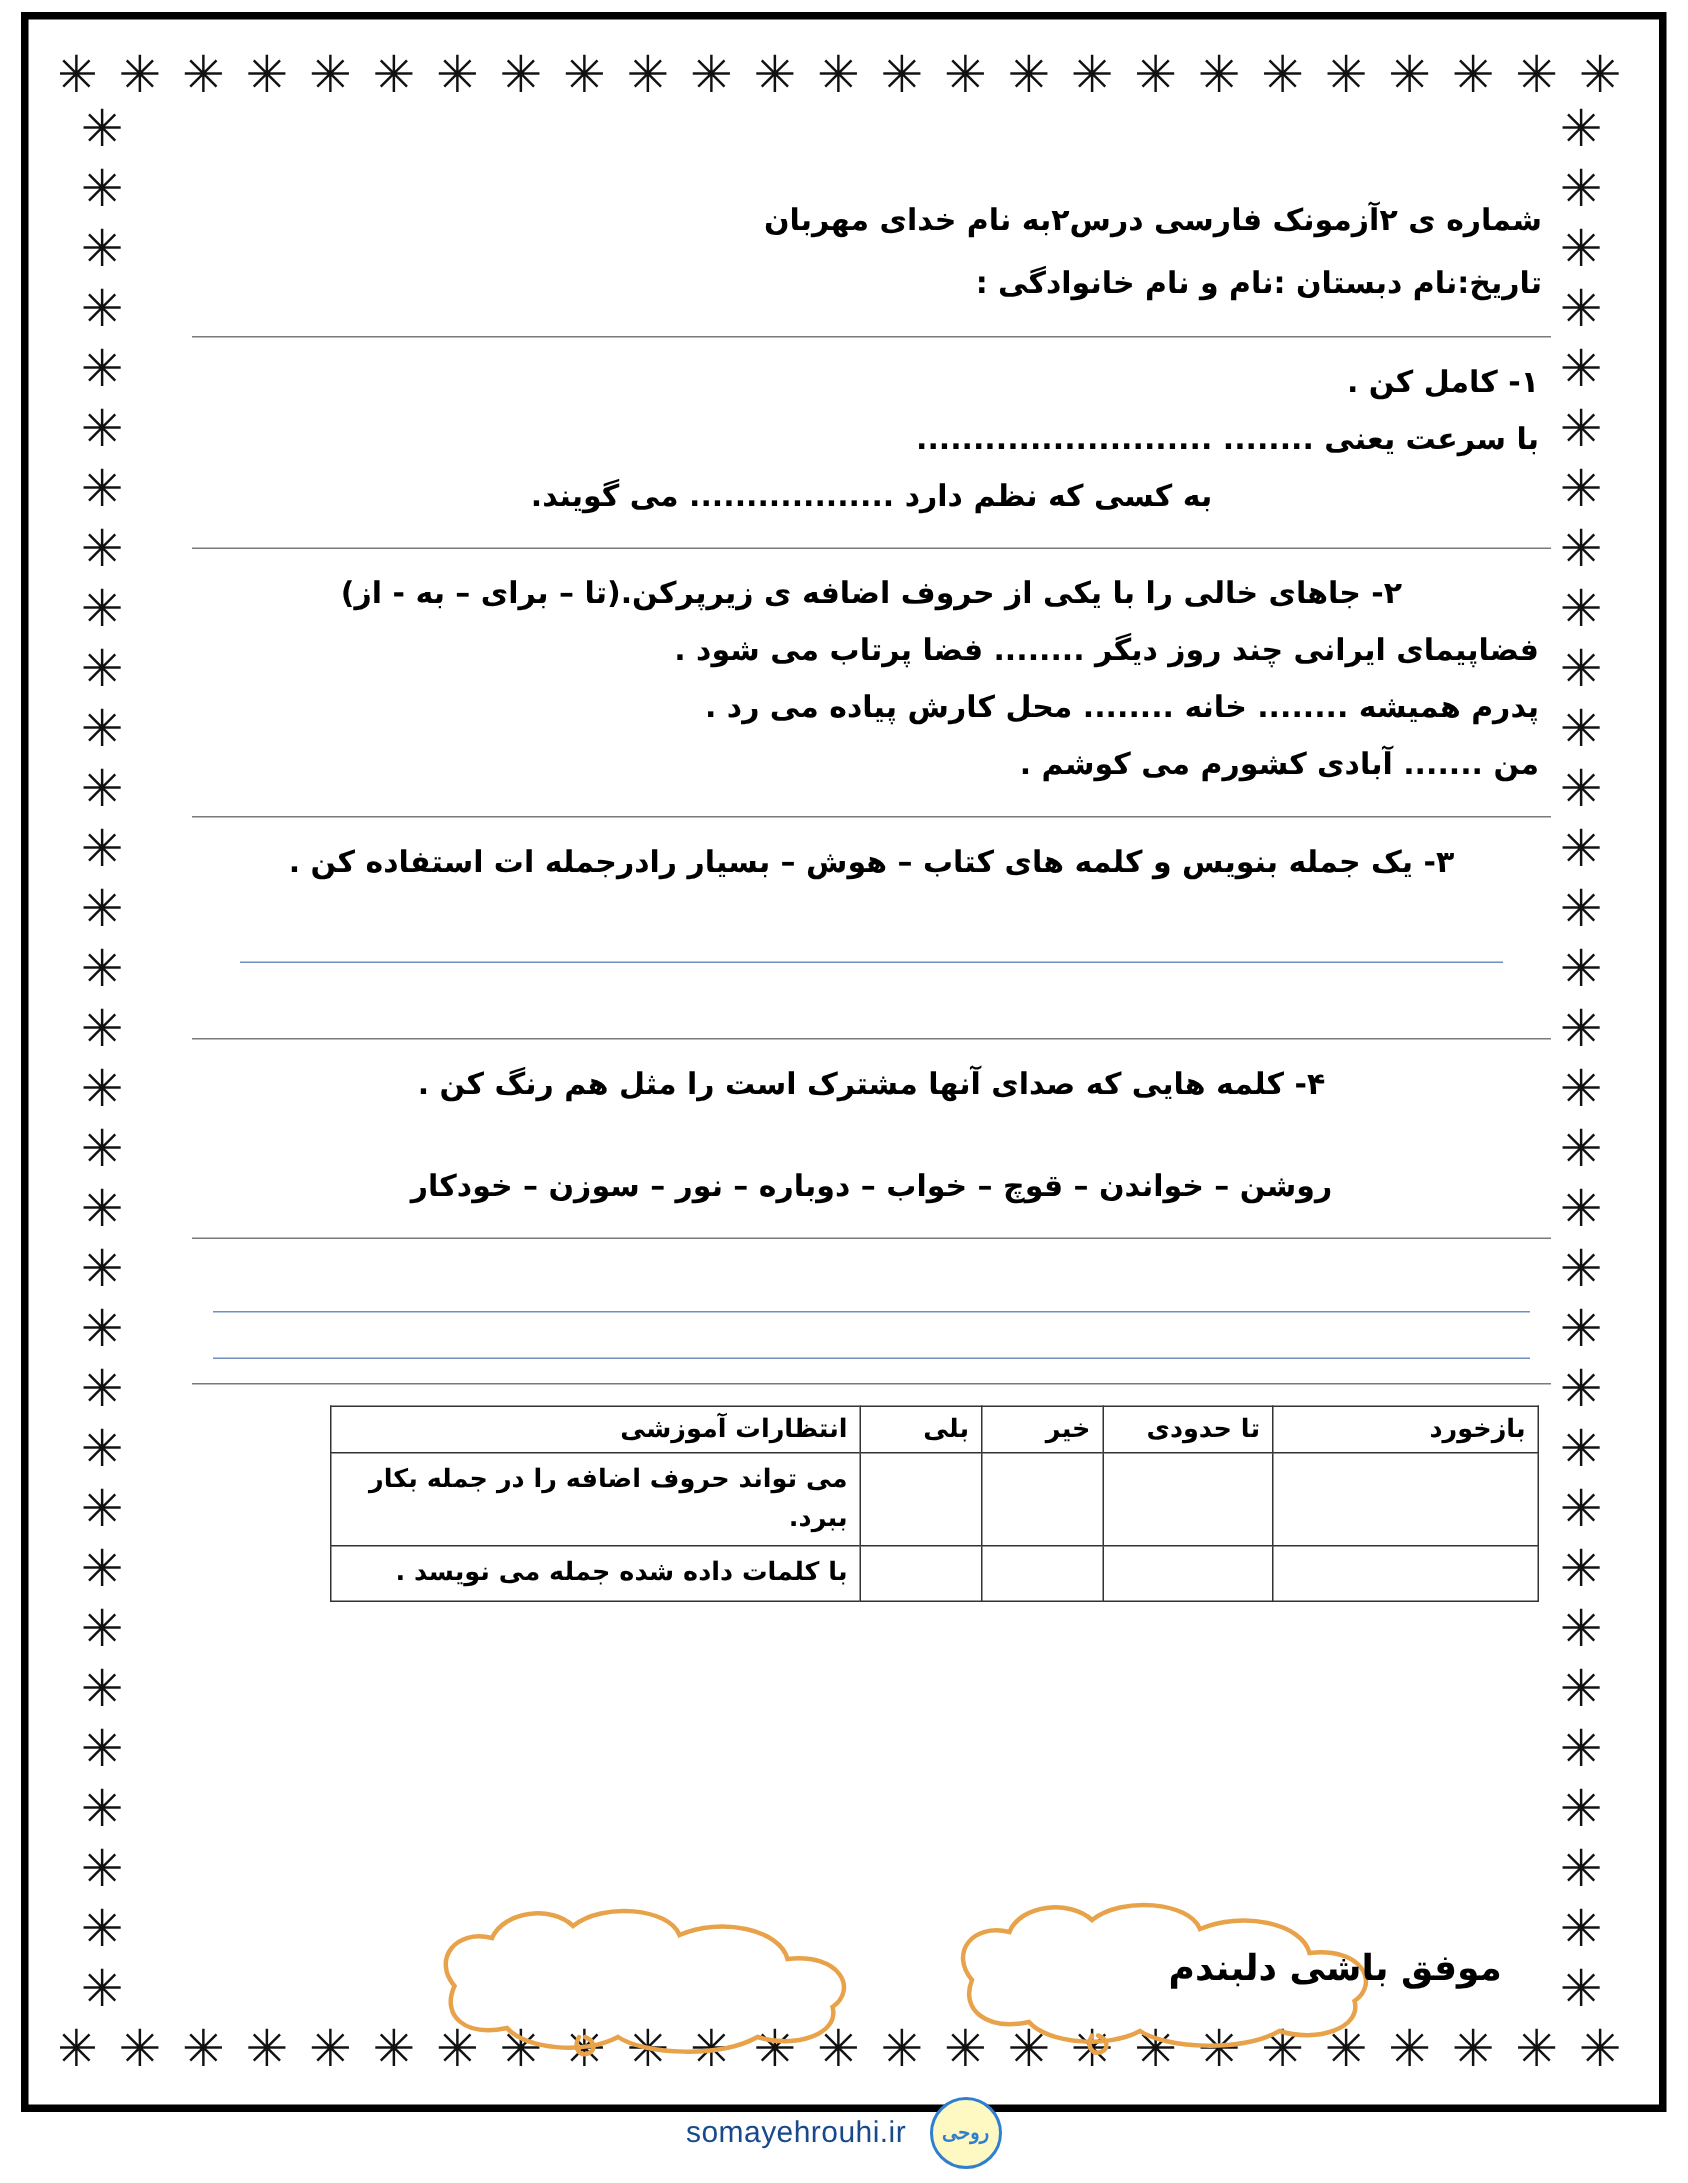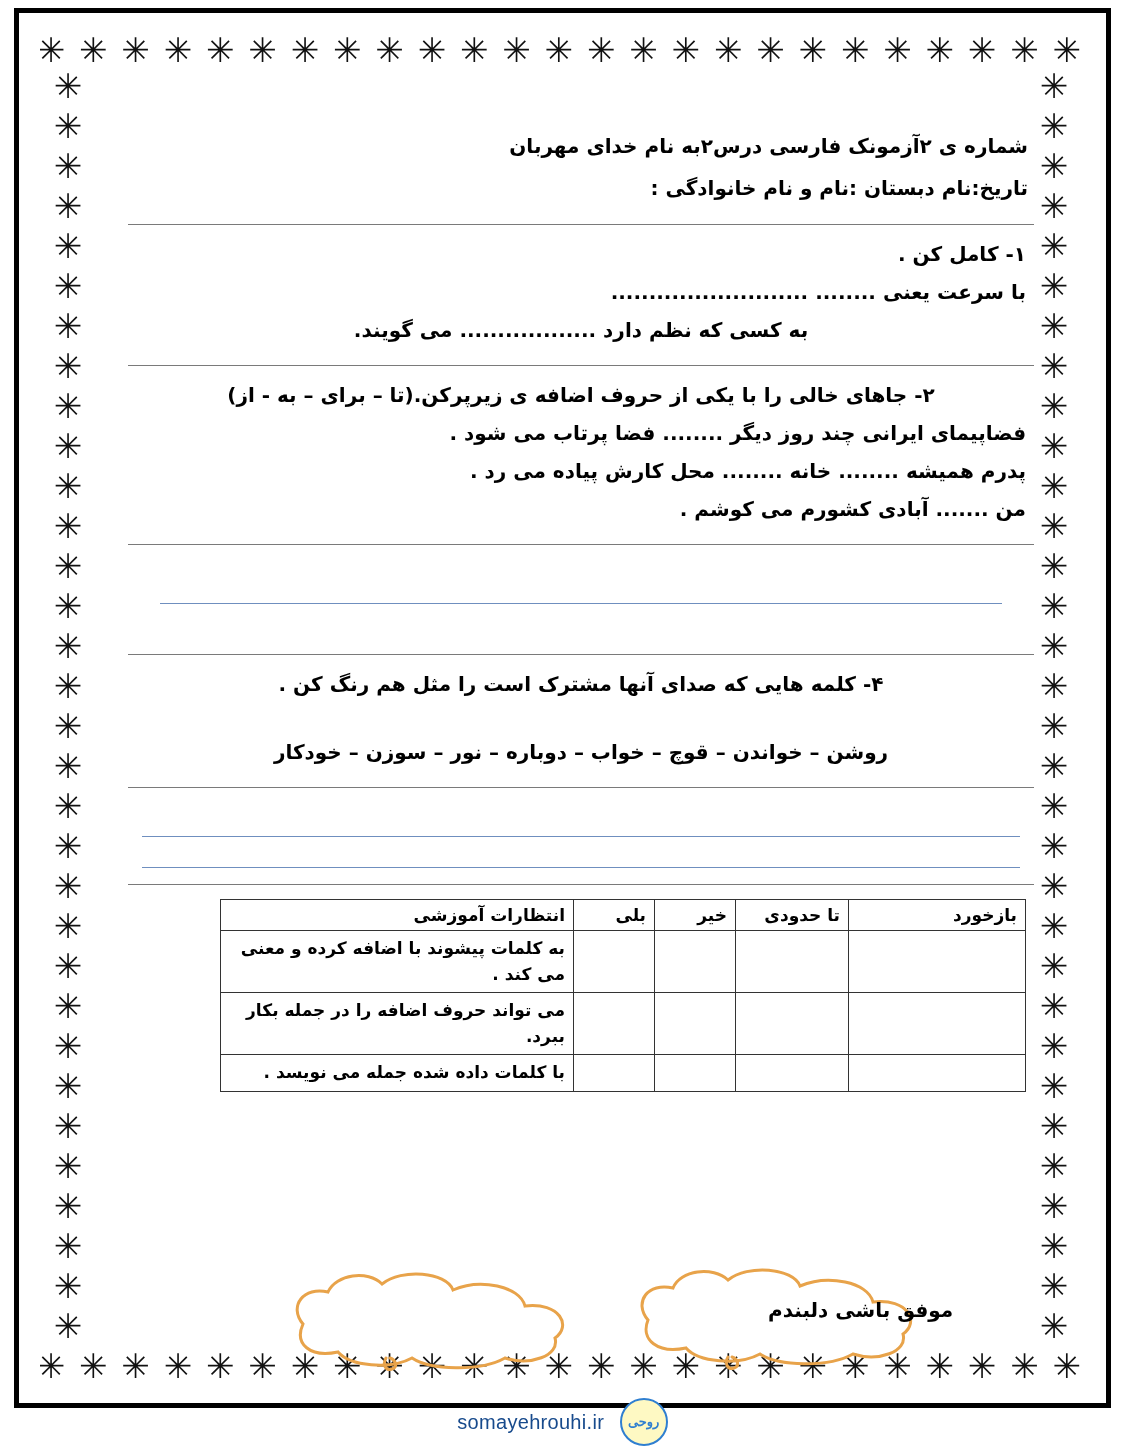--- a/index.html
+++ b/index.html
@@ -155,24 +155,25 @@
   
   .clouds {
     position: absolute;
     left: 128px;
     top: 1262px;
     width: 906px;
     height: 100px;
   }
   .cloud-text {
     position: absolute;
-    font-size: 20px;
+    font-size: 24px;
     font-weight: 700;
     color: #000;
     white-space: nowrap;
+    margin-left: 11px;
   }
   
   .footer {
     position: absolute;
     left: 0;
     top: 1398px;
     width: 1125px;
     text-align: center;
     font-size: 20px;
     color: #1a5ea8;
@@ -302,20 +303,21 @@
     </div>
 
     <div class="qblock">
       <div class="qline center">۲- جاهای خالی را با یکی از حروف اضافه ی زیرپرکن.(تا – برای – به - از)</div>
       <div class="qline">فضاپیمای ایرانی چند روز دیگر ........ فضا پرتاب می شود .</div>
       <div class="qline">پدرم همیشه ........ خانه ........ محل کارش پیاده می رد .</div>
       <div class="qline">من ....... آبادی کشورم می کوشم .</div>
     </div>
 
     <div class="qblock">
+      <div class="qline center">۳- یک جمله بنویس و کلمه های کتاب – هوش – بسیار رادرجمله ات استفاده کن .</div>
       <div class="spacer-lines">
         <div class="ruled"></div>
         <div style="height:34px"></div>
       </div>
     </div>
 
     <div class="qblock">
       <div class="qline center">۴- کلمه هایی که صدای آنها مشترک است را مثل هم رنگ کن .</div>
       <div class="qline center" style="margin-top:30px">روشن – خواندن – قوچ – خواب – دوباره – نور – سوزن – خودکار</div>
     </div>
@@ -337,27 +339,20 @@
             <th class="c-narrow">بلی</th>
             <th>انتظارات آموزشی</th>
           </tr>
         </thead>
         <tbody>
           <tr>
             <td class="c-fb"></td>
             <td class="c-mid"></td>
             <td class="c-narrow"></td>
             <td class="c-narrow"></td>
-            <td class="expect">به کلمات پیشوند با اضافه کرده و معنی می کند .</td>
-          </tr>
-          <tr>
-            <td class="c-fb"></td>
-            <td class="c-mid"></td>
-            <td class="c-narrow"></td>
-            <td class="c-narrow"></td>
             <td class="expect">می تواند حروف اضافه را در جمله بکار ببرد.</td>
           </tr>
           <tr>
             <td class="c-fb"></td>
             <td class="c-mid"></td>
             <td class="c-narrow"></td>
             <td class="c-narrow"></td>
             <td class="expect">با کلمات داده شده جمله می نویسد .</td>
           </tr>
         </tbody>

